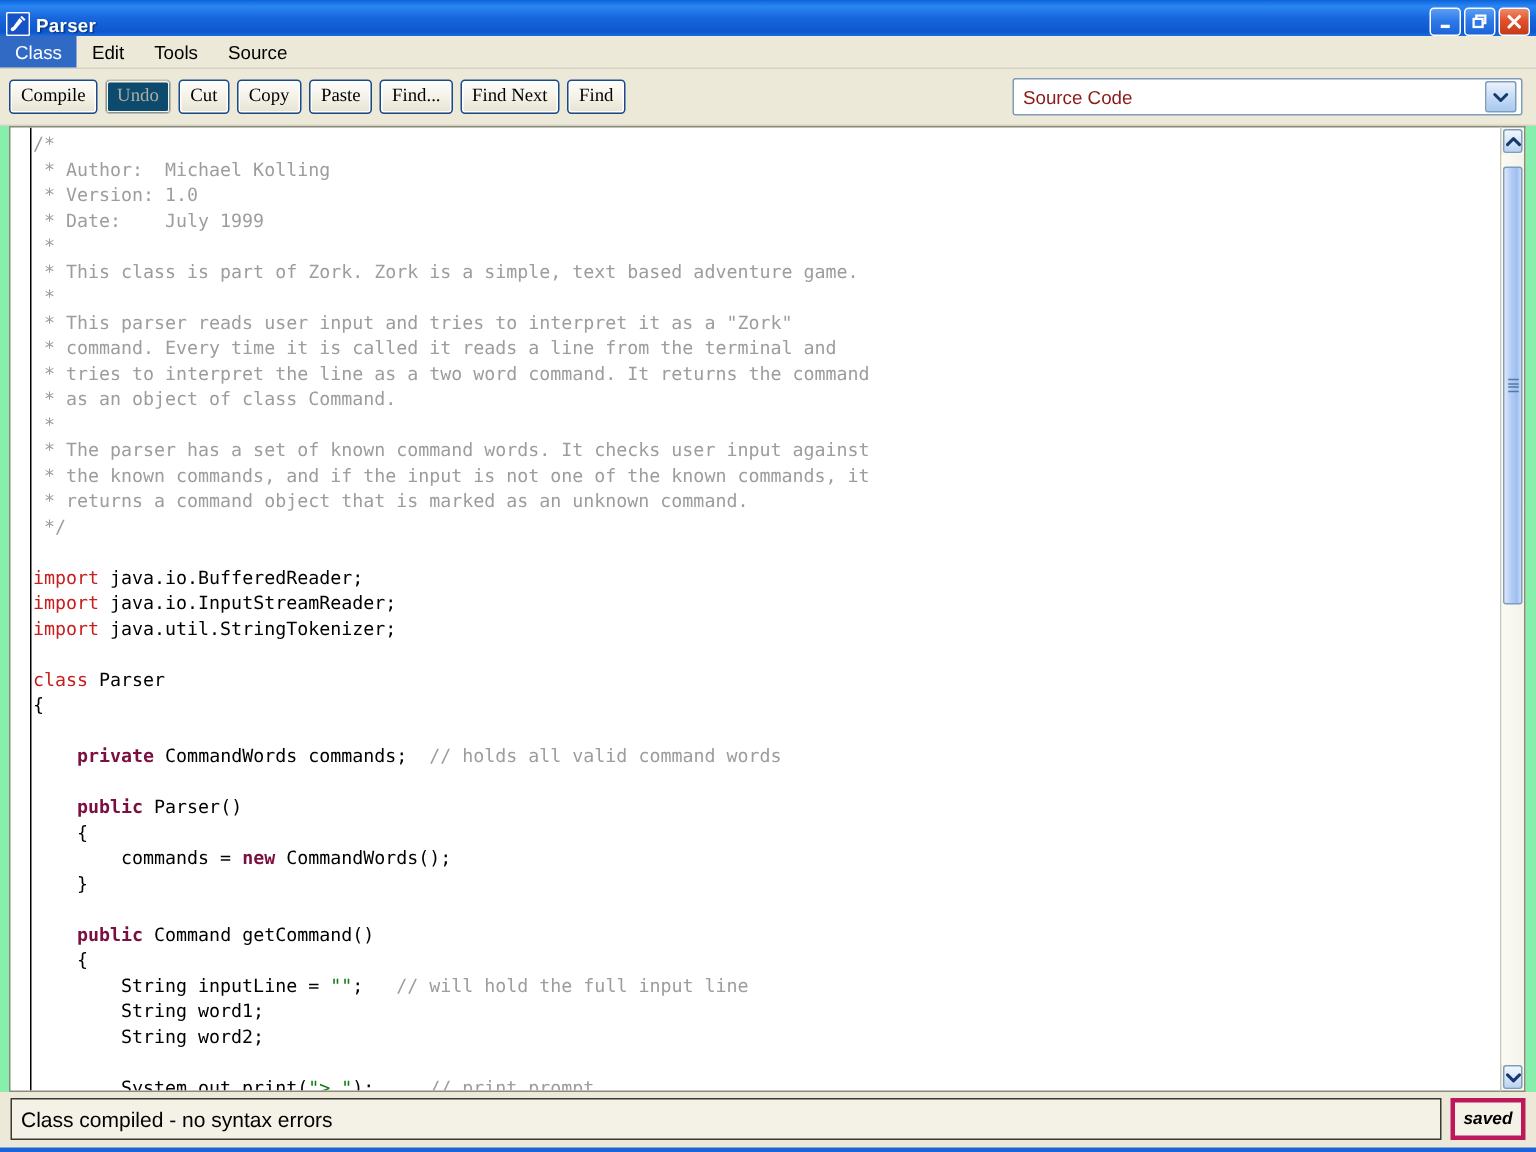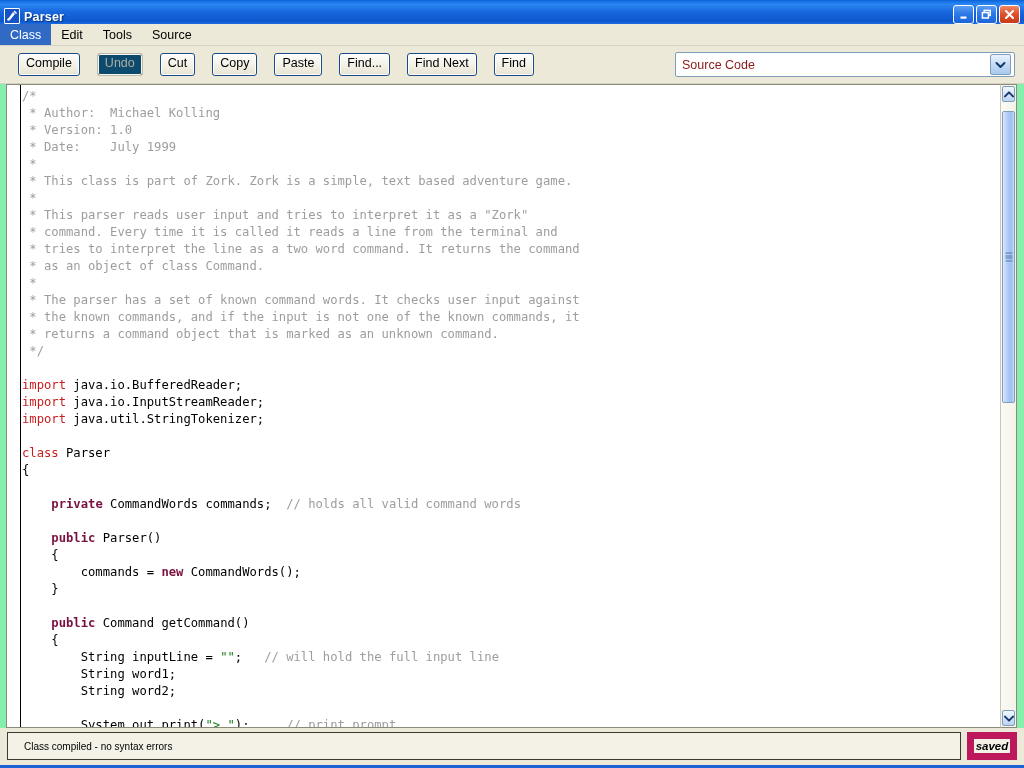--- a/index.html
+++ b/index.html
@@ -99,33 +99,32 @@
     height: 38px;
     background: #ece9d8;
     display: flex;
     align-items: center;
     padding: 0 6px;
     box-sizing: border-box;
     flex: 0 0 auto;
     border-bottom: 1px solid #d7d3c2;
   }
   .tb-btn {
-    font-family: Liberation Sans, sans-serif;
+    font-family: Liberation Serif, serif;
     font-size: 12.5px;
     color: #000000;
     background: linear-gradient(to bottom, #fdfdfb 0%, #f3f1e6 55%, #e7e3d2 100%);
     border: 1px solid #1a4a8a;
     border-radius: 3px;
     padding: 3px 7px 4px 7px;
     margin-right: 5px;
     cursor: pointer;
     line-height: 1.05;
     white-space: nowrap;
     box-shadow: inset 0 0 0 1px #ffffff;
-    margin-left: 12px;
   }
   .tb-btn.disabled {
     color: #b0ada0;
     border-color: #bdbaae;
     background: #0c4a6e;
     box-shadow: inset 0 0 0 1px #f7f5ea;
     cursor: default;
   }
   .tb-spacer { flex: 1 1 auto; }
 
@@ -264,32 +263,32 @@
     box-sizing: border-box;
     gap: 6px;
   }
   .status-msg {
     flex: 1 1 auto;
     height: 28px;
     background: #f4f2e6;
     border: 1px solid #3a3a30;
     display: flex;
     align-items: center;
-    padding-left: 16px;
-    font-size: 10px;
+    padding-left: 6px;
+    font-size: 14px;
     color: #000000;
     box-sizing: border-box;
     white-space: nowrap;
     overflow: hidden;
   }
   .saved-box {
     width: 50px;
     height: 28px;
     background: #f4f2e6;
-    border: 7px solid #be185d;
+    border: 3px solid #be185d;
     display: flex;
     align-items: center;
     justify-content: center;
     font-size: 11.5px;
     font-style: italic;
     font-weight: bold;
     color: #000000;
     box-sizing: border-box;
   }
   .bottom-rule {

